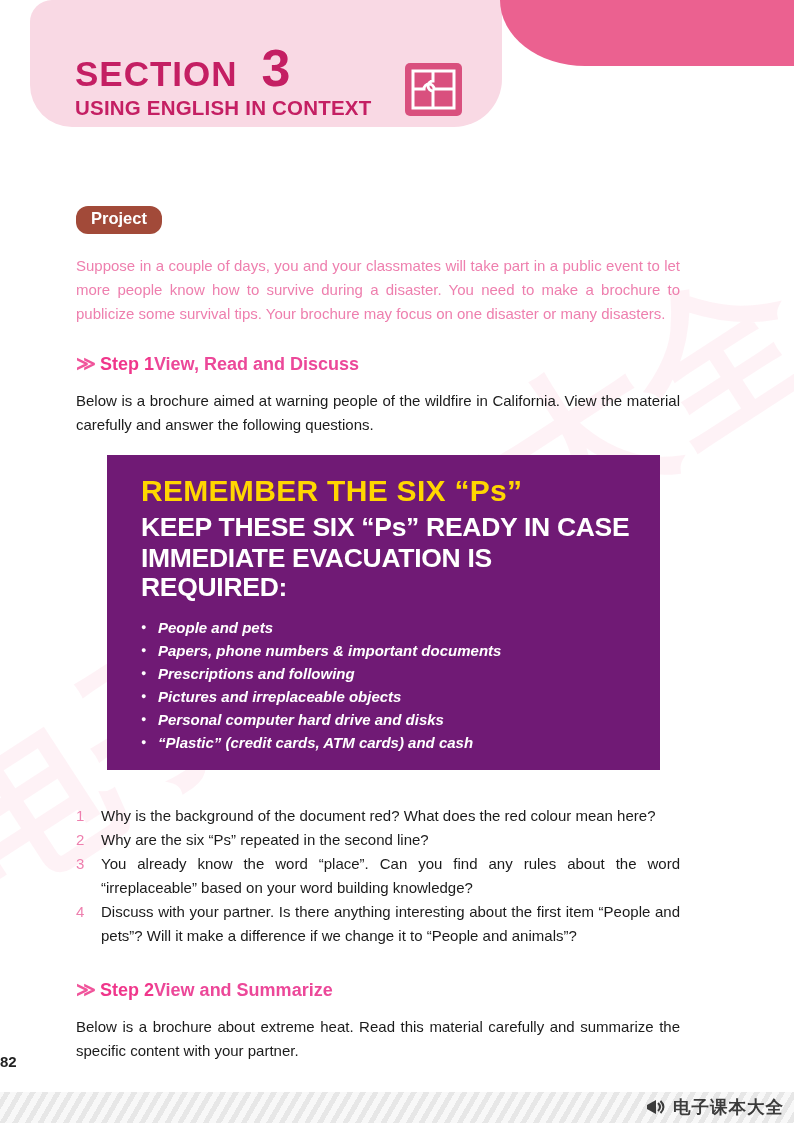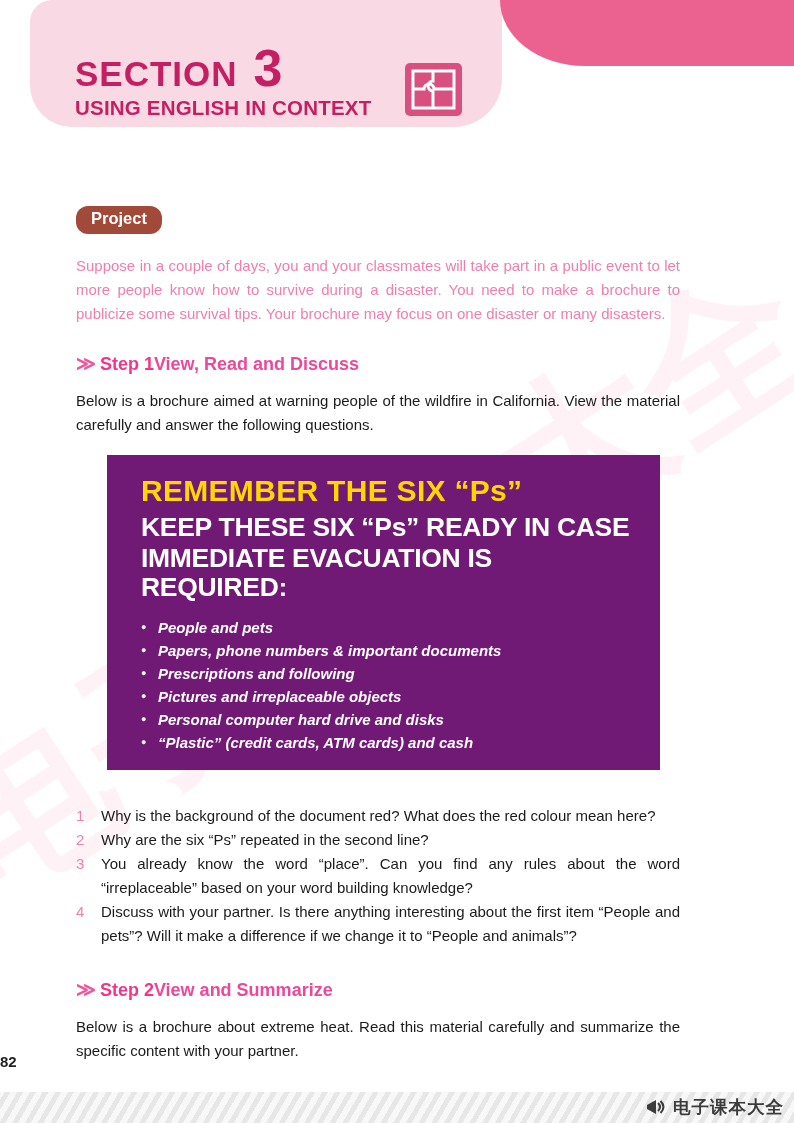--- a/index.html
+++ b/index.html
@@ -24,21 +24,21 @@
   
   .hdr-light{
     position:absolute;left:30px;top:0;width:472px;height:127px;
     background:#f9d9e4;border-radius:22px 0 48px 42px;
   }
   .hdr-dark{
     position:absolute;left:500px;top:0;right:0;height:66px;
     background:#eb6190;border-bottom-left-radius:85px 66px;
   }
   .section-block{position:absolute;left:75px;top:48px;color:#c41f63;}
-  .section-line{display:flex;align-items:baseline;gap:16px;}
+  .section-line{display:flex;align-items:baseline;gap:24px;}
   .section-label{font-size:35px;font-weight:bold;letter-spacing:1px;}
   .section-number{font-size:52px;font-weight:bold;line-height:40px;}
   .section-sub{font-size:20.5px;font-weight:bold;margin-top:2px;letter-spacing:0.2px;}
   .seal{position:absolute;left:405px;top:63px;}
   
   main{
     position:relative;z-index:1;
     padding:128px 114px 0 76px;
   }
   .project-row{display:flex;align-items:center;gap:14px;margin-top:78px;}

